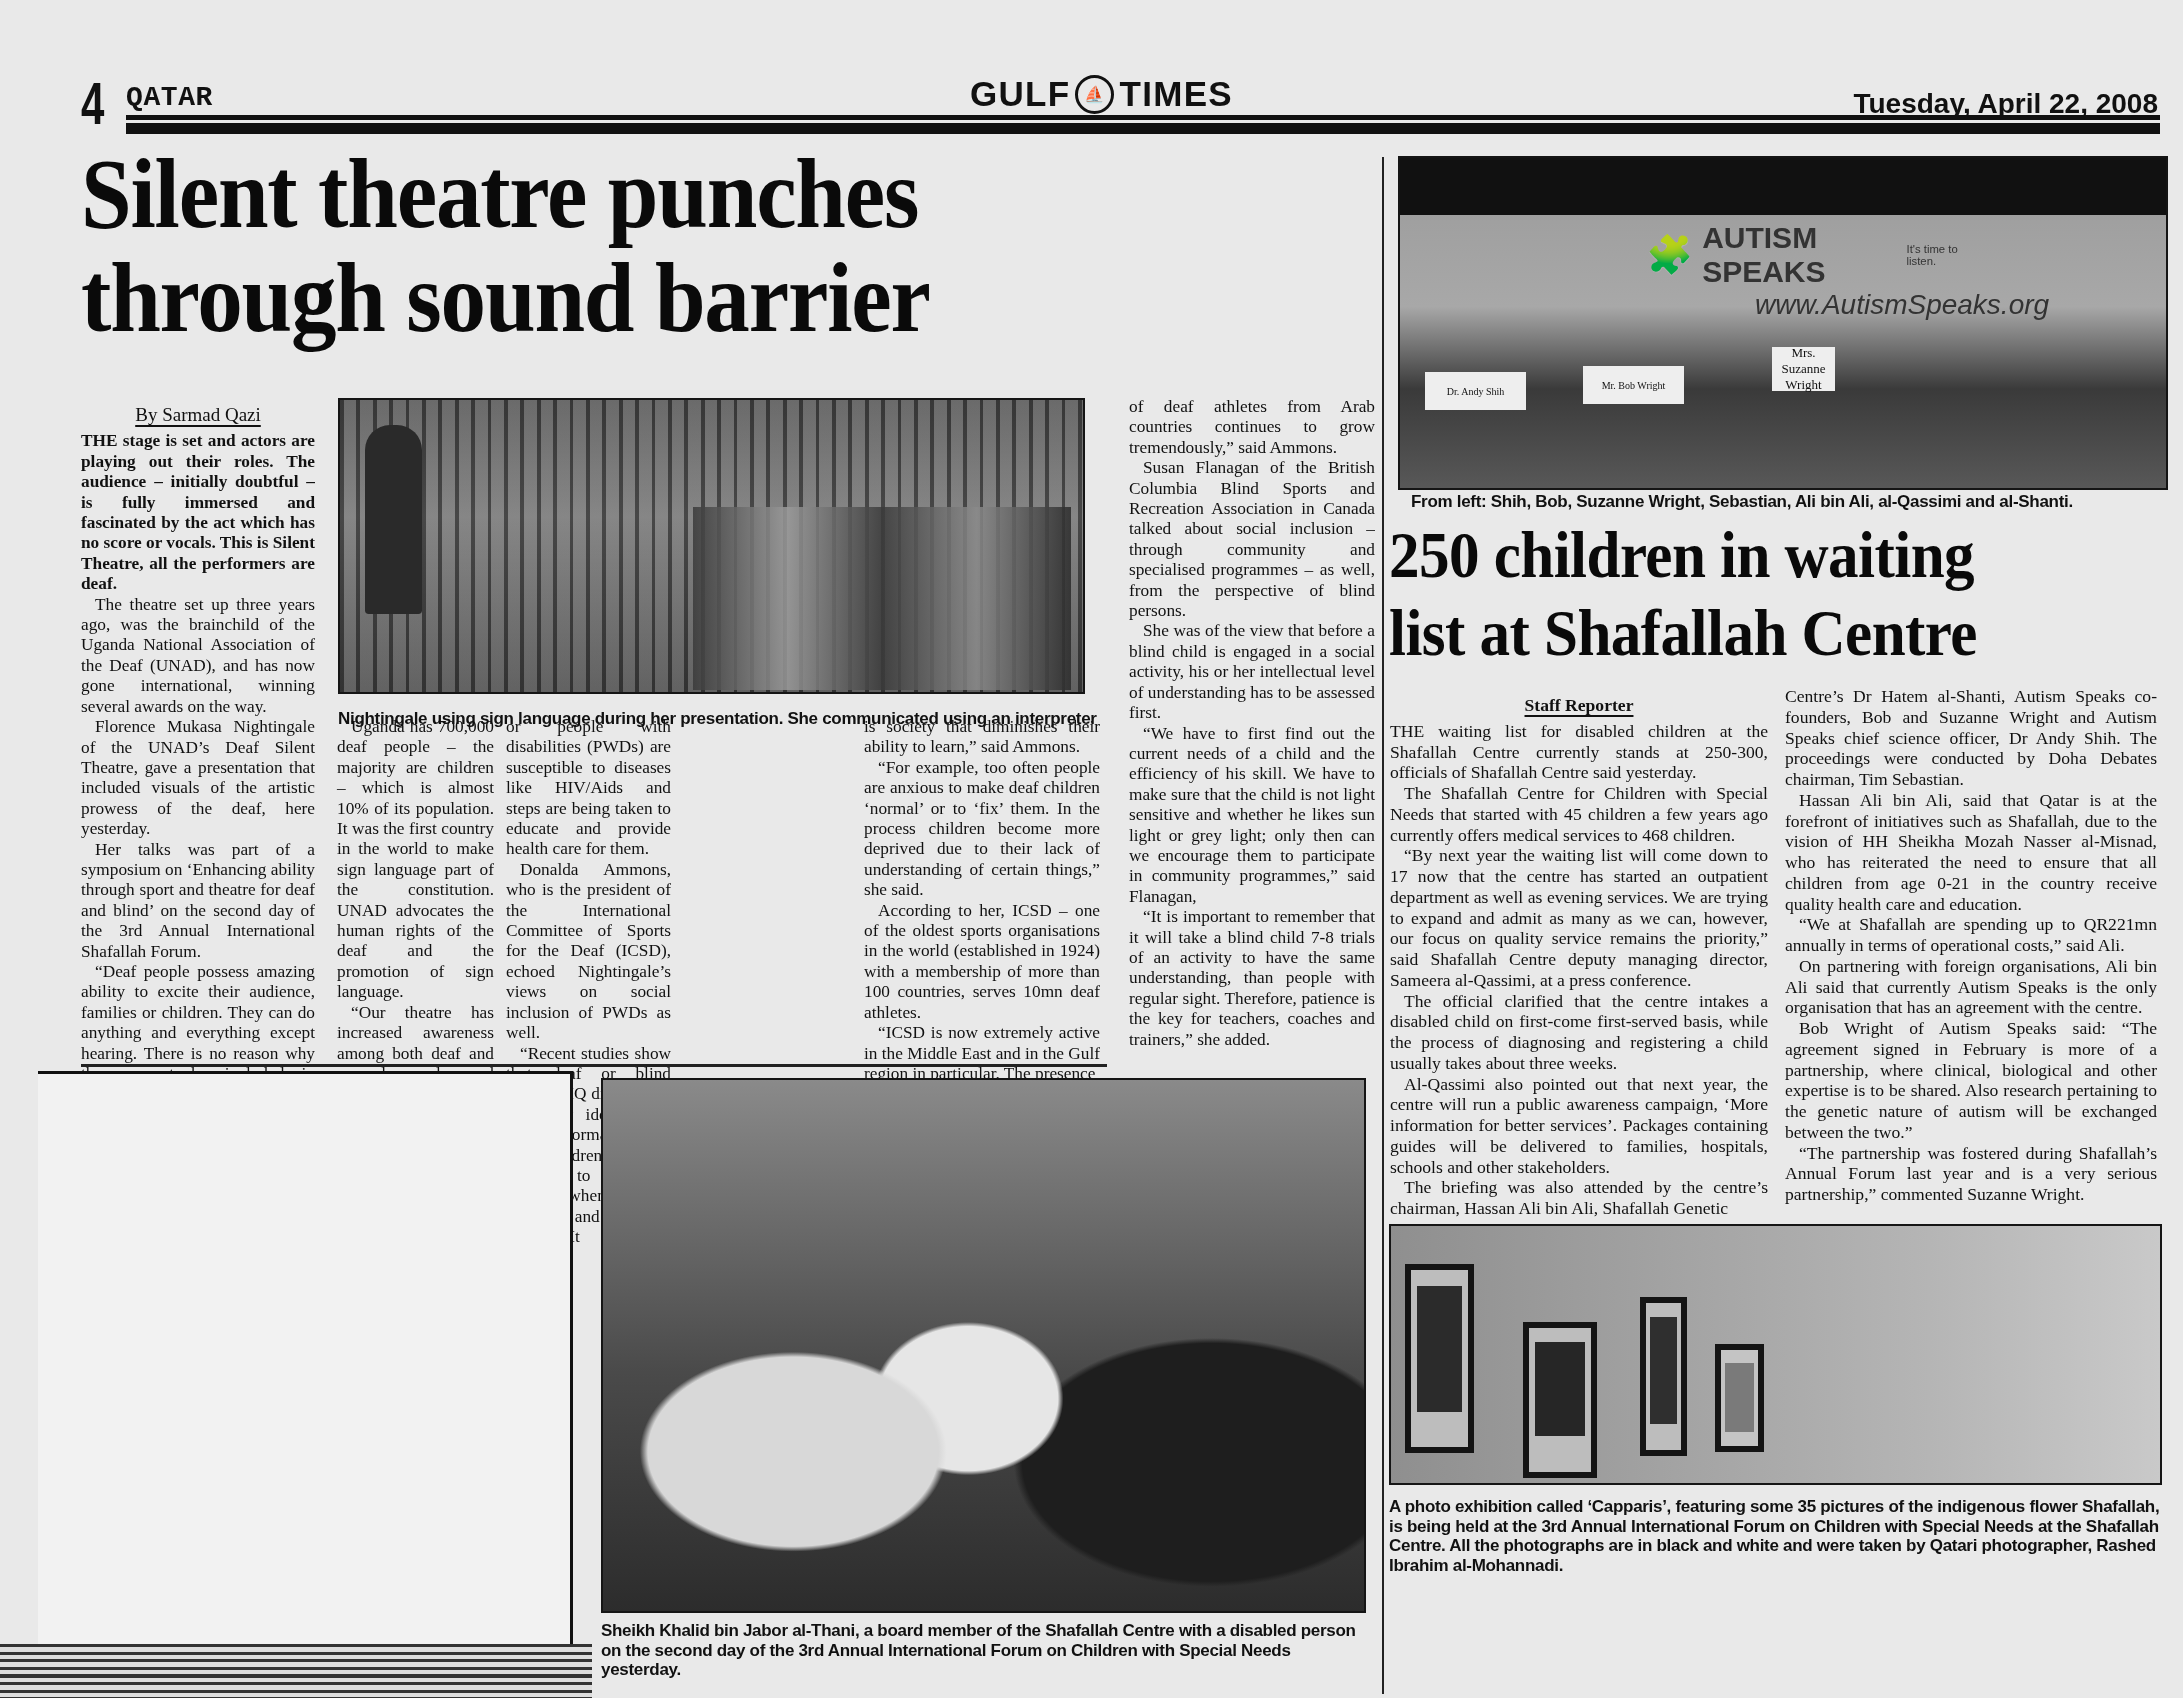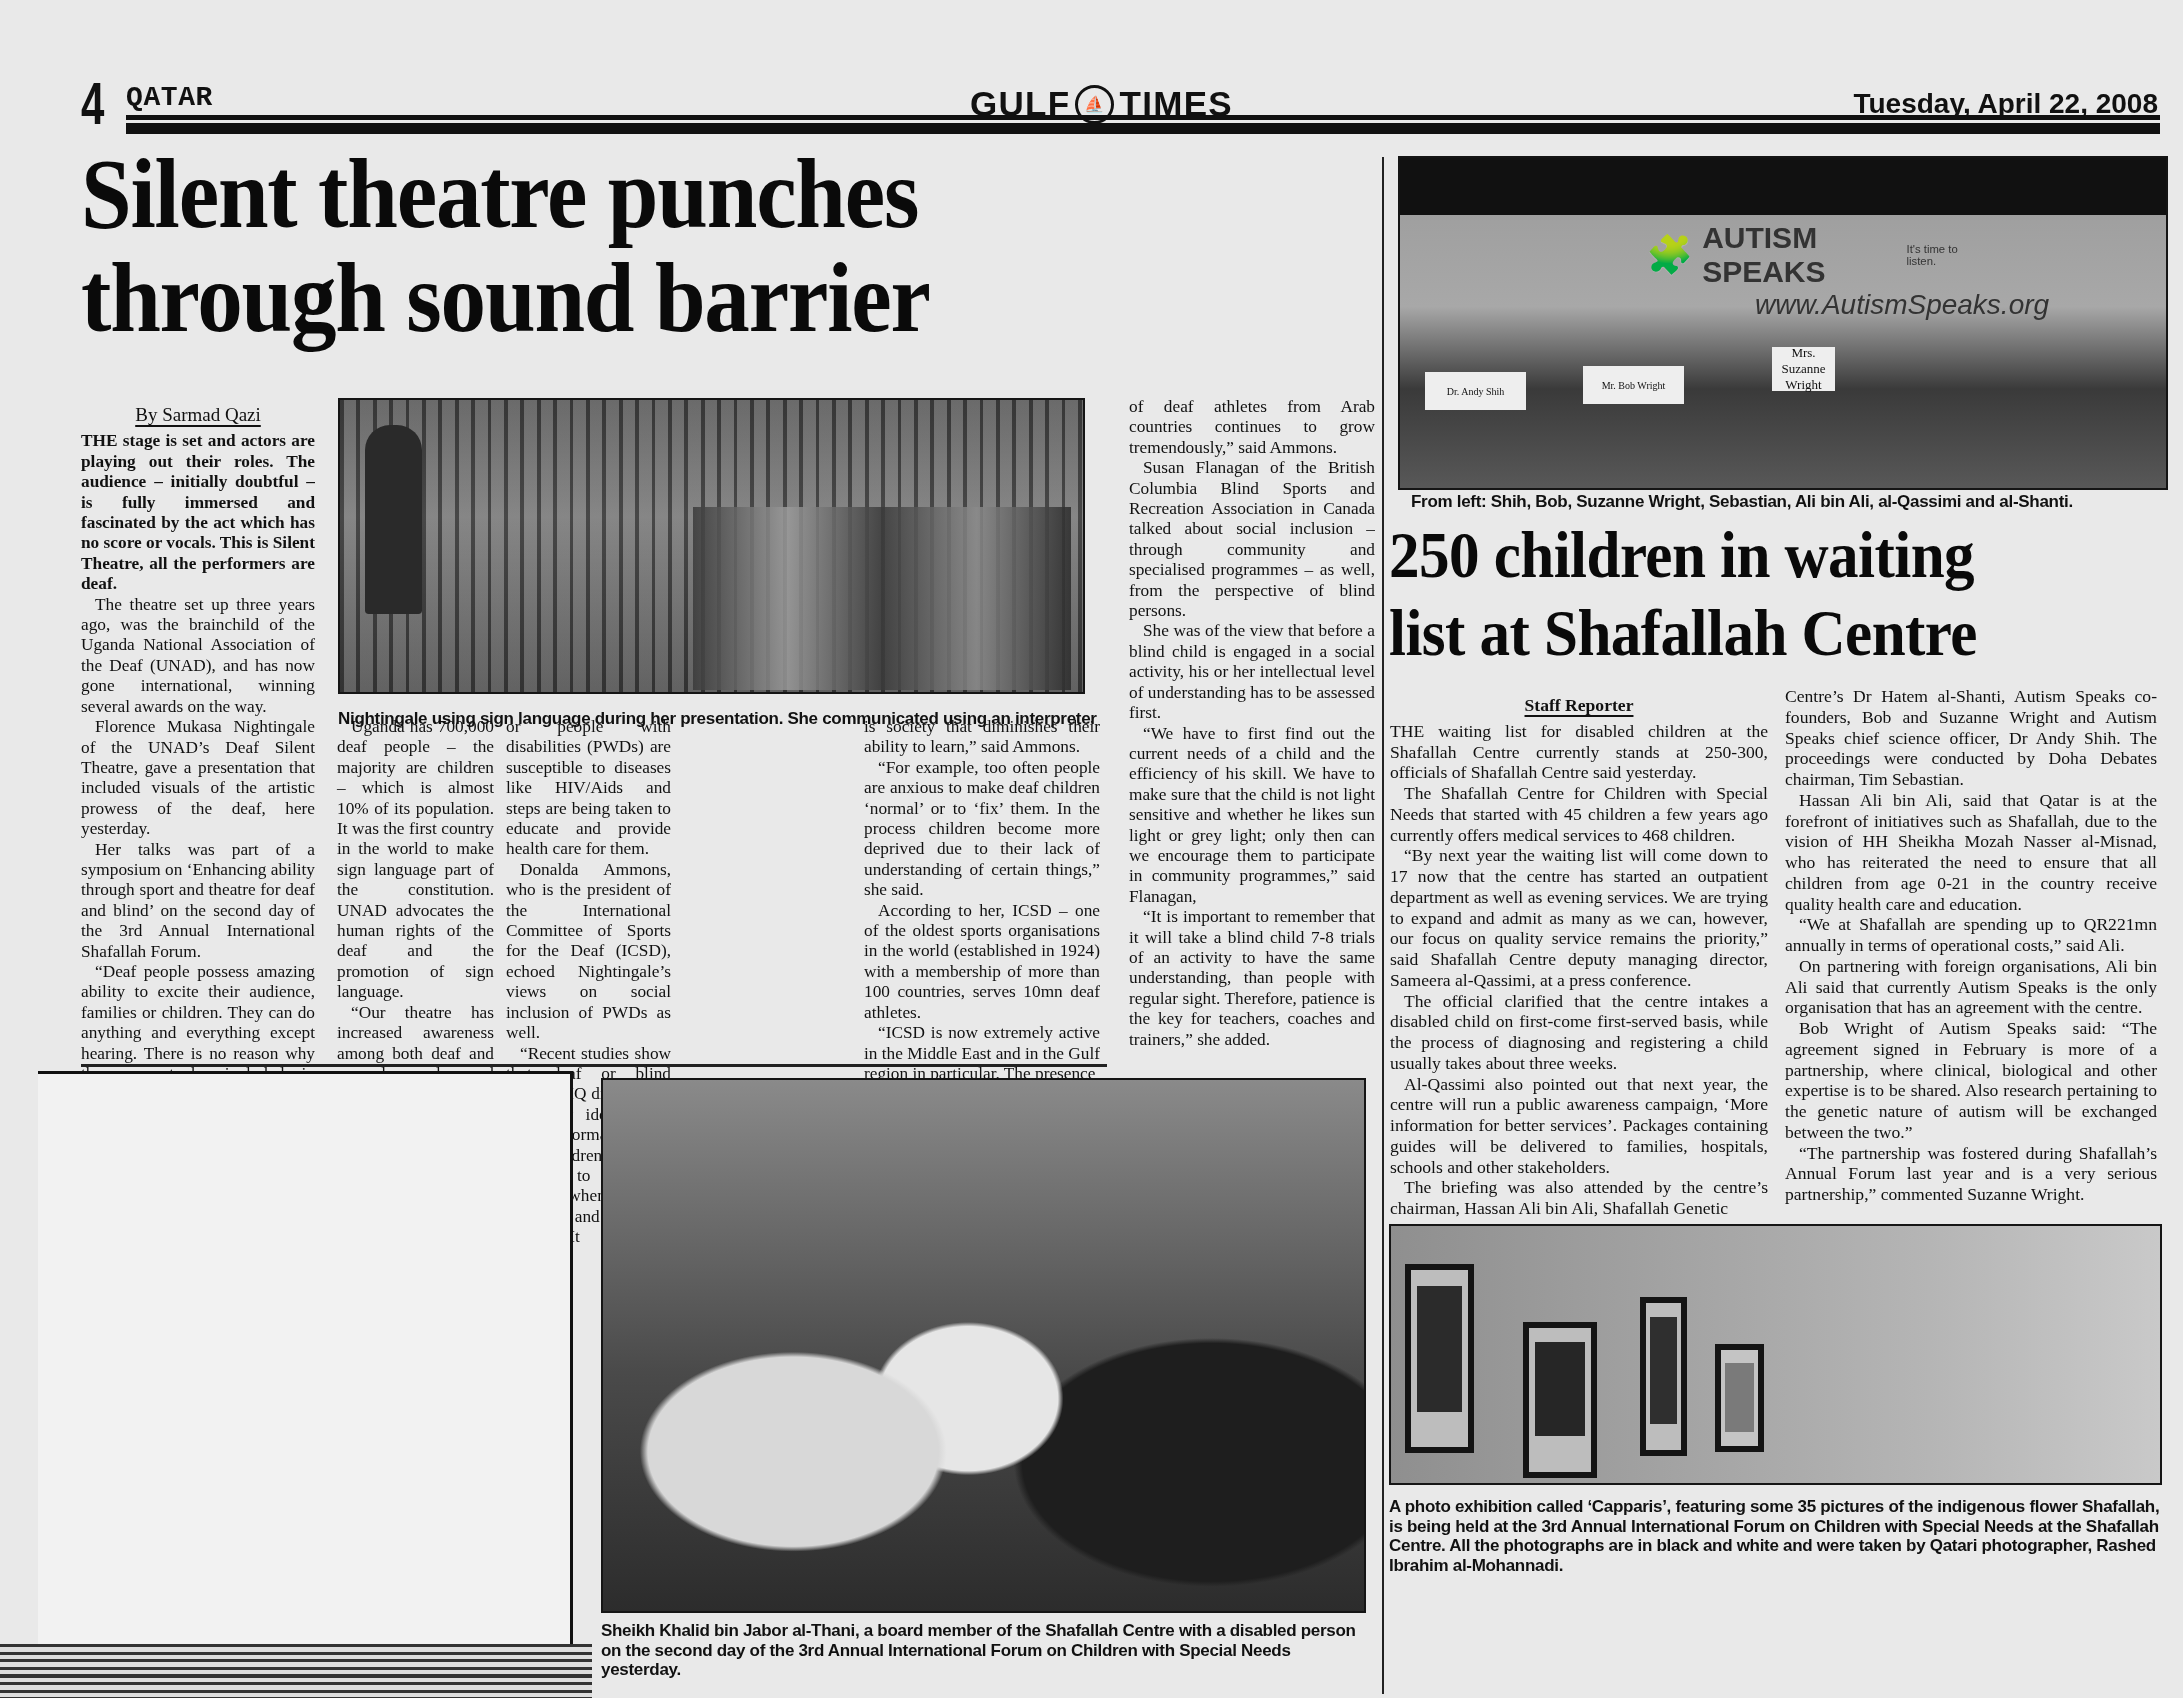--- a/index.html
+++ b/index.html
@@ -3,21 +3,21 @@
 <meta charset="utf-8">
 <style>
   * { box-sizing: border-box; margin: 0; padding: 0; }
   html, body { width: 2183px; height: 1698px; background: #e9e9e9; overflow: hidden; }
   body { position: relative; font-family: "Liberation Serif", serif; color: #111; }
   .abs { position: absolute; }
 
   
   .page-num { left: 81px; top: 74px; font-family: "Liberation Sans", sans-serif; font-weight: 700; font-size: 60px; line-height: 1; transform: scaleX(0.7); transform-origin: left; }
   .section { left: 126px; top: 82px; font-family: Liberation Mono, monospace; font-weight: 700; font-size: 28px; letter-spacing: 0.6px; }
-  .brand { left: 970px; top: 84px; font-family: "Liberation Sans", sans-serif; font-weight: 700; font-size: 35px; letter-spacing: 1.3px; display: flex; align-items: center; gap: 5px; }
+  .brand { left: 970px; top: 74px; font-family: "Liberation Sans", sans-serif; font-weight: 700; font-size: 35px; letter-spacing: 1.3px; display: flex; align-items: center; gap: 5px; }
   .brand .logo { width: 39px; height: 39px; border: 3.1px solid #111; border-radius: 50%; display: inline-flex; align-items: center; justify-content: center; font-size: 16.4px; }
   .date { right: 25px; top: 88px; font-family: "Liberation Sans", sans-serif; font-weight: 700; font-size: 28px; }
   .rule-thin { left: 126px; top: 115px; width: 2034px; height: 5px; background: #111; }
   .rule-thick { left: 126px; top: 123px; width: 2034px; height: 11.3px; background: #111; }
 
   
   .headline { font-family: "Liberation Serif", serif; font-weight: 700; color: #0a0a0a; line-height: 1.0; }
   .h1 { left: 81px; top: 144px; width: 1259px; font-size: 99px; letter-spacing: -1.3px; transform: scaleX(0.92); transform-origin: left; }
   .h2 { left: 1389px; top: 523px; width: 787px; font-size: 65px; letter-spacing: -0.6px; transform: scaleX(0.94); transform-origin: left; }
 

